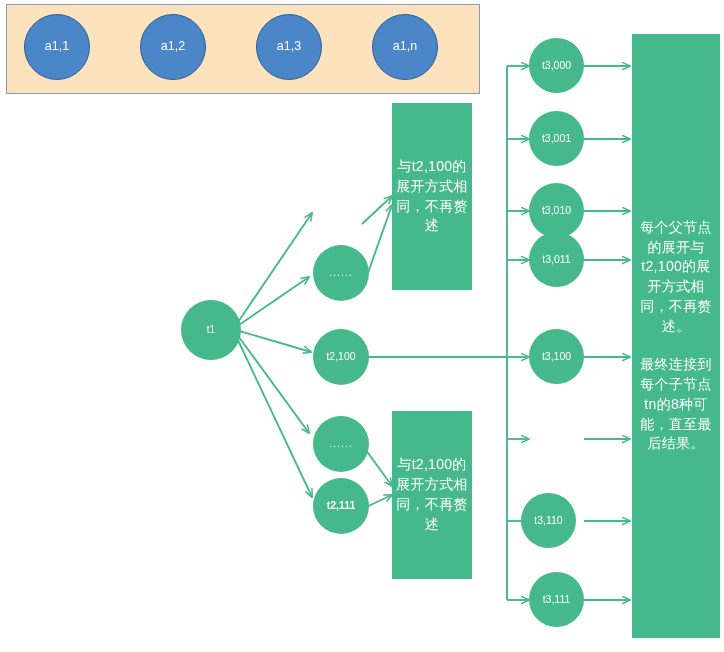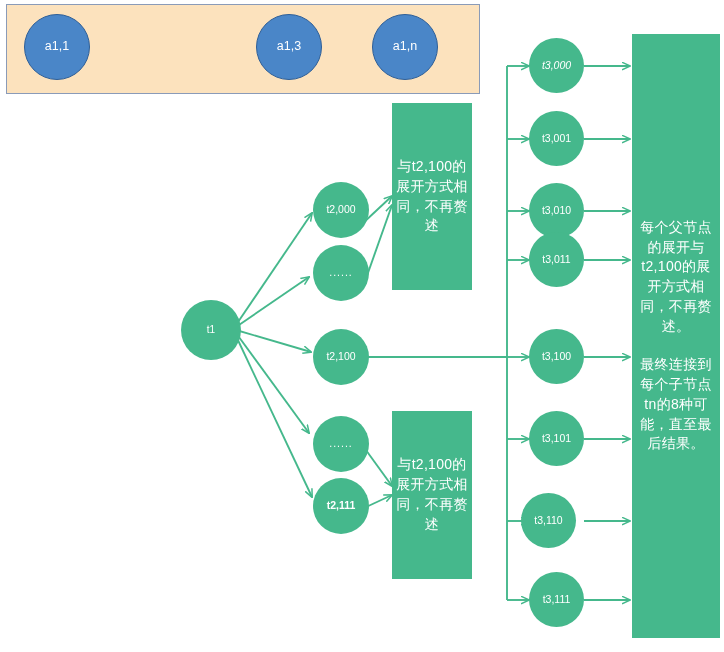--- a/index.html
+++ b/index.html
@@ -151,71 +151,68 @@
       <line x1="584" y1="521" x2="630" y2="521"></line>
       <line x1="584" y1="600" x2="630" y2="600"></line>
     </g>
   </svg>
 
   <div class="panel peach-panel" style="left:6px; top:4px; width:474px; height:90px;"></div>
 
   <div class="node-circle node-blue" style="left:24px; top:14px; width:66px; height:66px;">
     <span>a1,1</span>
   </div>
+  <div class="node-circle node-blue" style="left:140px; top:14px; width:66px; height:66px;">
+    <span>a1,2</span>
+  </div>
   <div class="node-circle node-blue" style="left:256px; top:14px; width:66px; height:66px;">
     <span>a1,3</span>
   </div>
   <div class="node-circle node-blue" style="left:372px; top:14px; width:66px; height:66px;">
     <span>a1,n</span>
   </div>
 
   <div class="node-circle node-green" style="left:181px; top:300px; width:60px; height:60px;">
     <span>t1</span>
   </div>
 
-  <div class="node-circle node-green small" style="left:313px; top:182px; width:56px; height:56px;">
-    <span>t2,000</span>
-  </div>
   <div class="node-circle node-green small ellipsis-dots" style="left:313px; top:245px; width:56px; height:56px;">
     <span>......</span>
   </div>
   <div class="node-circle node-green small" style="left:313px; top:329px; width:56px; height:56px;">
     <span>t2,100</span>
   </div>
   <div class="node-circle node-green small ellipsis-dots" style="left:313px; top:416px; width:56px; height:56px;">
     <span>......</span>
   </div>
   <div class="node-circle node-green small" style="left:313px; top:478px; width:56px; height:56px;font-weight:bold;">
     <span>t2,111</span>
   </div>
 
   <div class="panel green-box" style="left:392px; top:103px; width:80px; height:187px;">
     <span class="para">与t2,100的展开方式相同，不再赘述</span>
   </div>
   <div class="panel green-box" style="left:392px; top:411px; width:80px; height:168px;">
     <span class="para">与t2,100的展开方式相同，不再赘述</span>
   </div>
 
-  <div class="node-circle node-green small" style="left:529px; top:38px; width:55px; height:55px;font-style:italic;">
+  <div class="node-circle node-green small" style="left:529px; top:38px; width:55px; height:55px;">
     <span>t3,000</span>
   </div>
   <div class="node-circle node-green small" style="left:529px; top:111px; width:55px; height:55px;">
     <span>t3,001</span>
   </div>
   <div class="node-circle node-green small" style="left:529px; top:183px; width:55px; height:55px;">
     <span>t3,010</span>
   </div>
   <div class="node-circle node-green small" style="left:529px; top:232px; width:55px; height:55px;">
     <span>t3,011</span>
   </div>
   <div class="node-circle node-green small" style="left:529px; top:329px; width:55px; height:55px;">
     <span>t3,100</span>
-  </div>
-  <div class="node-circle node-green small" style="left:529px; top:411px; width:55px; height:55px;">
-    <span>t3,101</span>
   </div>
   <div class="node-circle node-green small" style="left:521px; top:493px; width:55px; height:55px;">
     <span>t3,110</span>
   </div>
   <div class="node-circle node-green small" style="left:529px; top:572px; width:55px; height:55px;">
     <span>t3,111</span>
   </div>
 
   <div class="panel green-box tall" style="left:632px; top:34px; width:88px; height:604px;">
     <span class="para">每个父节点的展开与t2,100的展开方式相同，不再赘述。</span>

